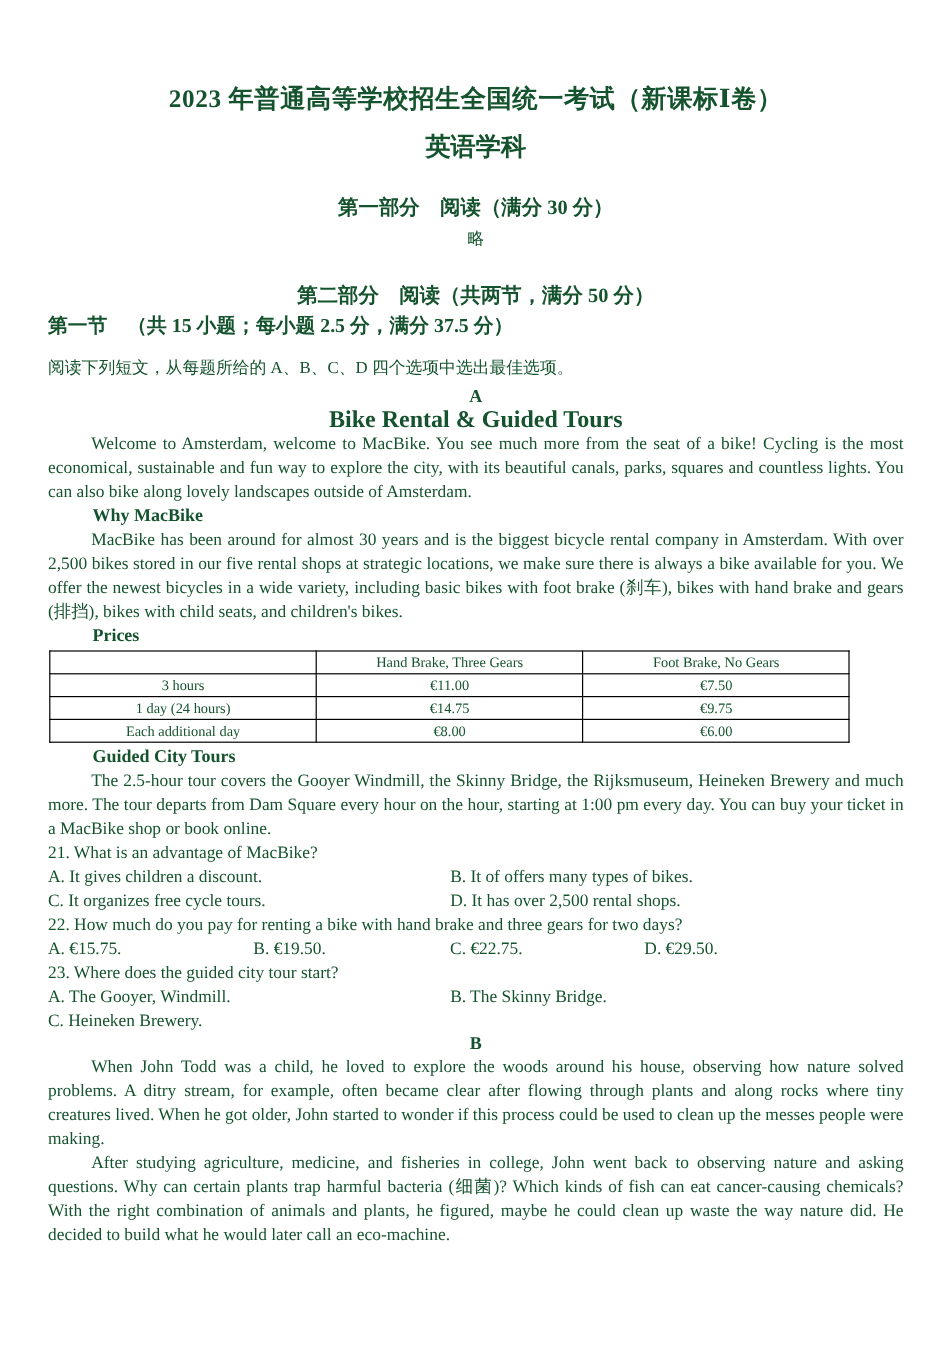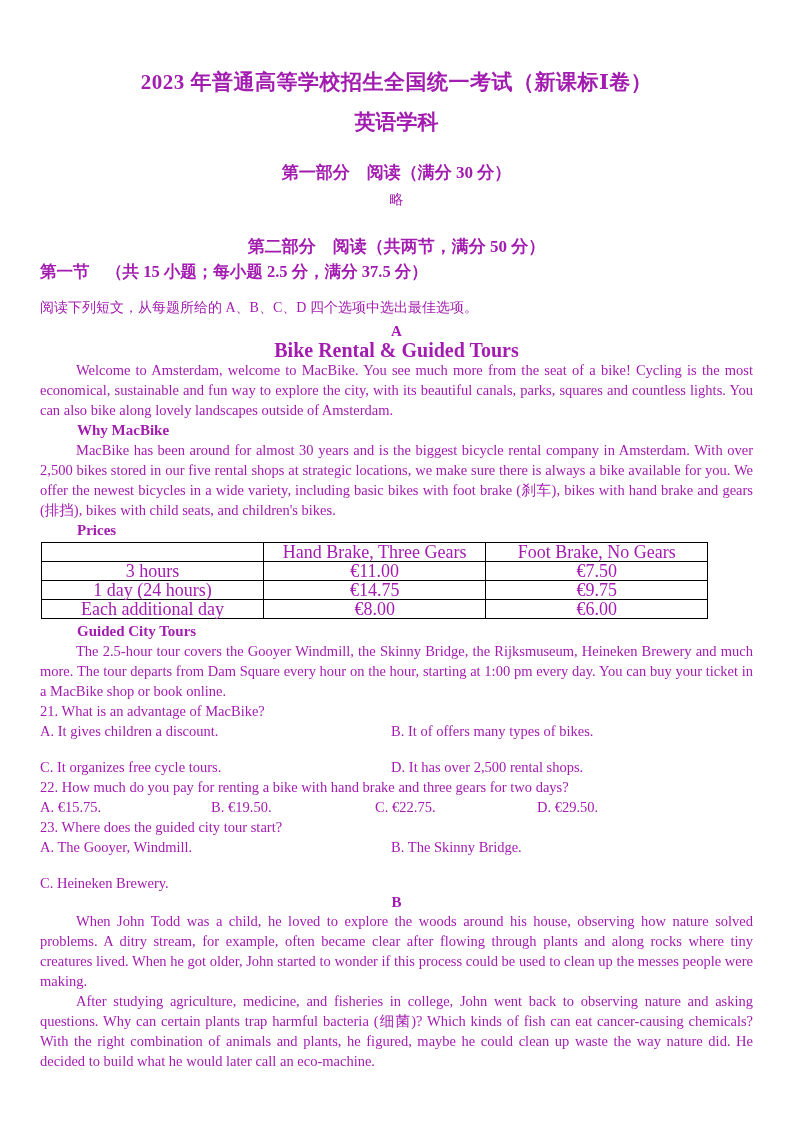--- a/index.html
+++ b/index.html
@@ -3,21 +3,21 @@
 <meta charset="utf-8">
 <style>
   * { margin: 0; padding: 0; box-sizing: border-box; }
   html, body { background: #ffffff; }
   .page {
     position: relative;
     width: 793px;
     height: 1122px;
     margin: 0 auto;
     background: #ffffff;
-    color: #a21caf;
+    color: #14532d;
     font-family: "Liberation Serif", "DejaVu Serif", serif;
     font-size: 14.5px;
     padding: 70px 40px 0 40px;
     overflow: hidden;
   }
   .doc-title {
     font-size: 21px;
     font-weight: bold;
     text-align: center;
     line-height: 24px;
@@ -81,32 +81,31 @@
     padding-left: 37px;
   }
   .price-table {
     width: 93.6%;
     border-collapse: collapse;
     margin: 2px 0 2px 1px;
   }
   .price-table td {
     border: 1.5px solid #000000;
     text-align: center;
-    font-size: 18px;
+    font-size: 12px;
     height: 19px;
     line-height: 17px;
     padding: 0 2px;
     width: 33.33%;
   }
   .q-line { line-height: 20px; text-align: left; }
   .opt-grid-2 {
     display: grid;
     grid-template-columns: 47% 53%;
     line-height: 20px;
-    gap: 16px;
   }
   .opt-grid-4 {
     display: grid;
     grid-template-columns: 24% 23% 22.7% auto;
     line-height: 20px;
   }
 </style>
 </head>
 <body>
 

